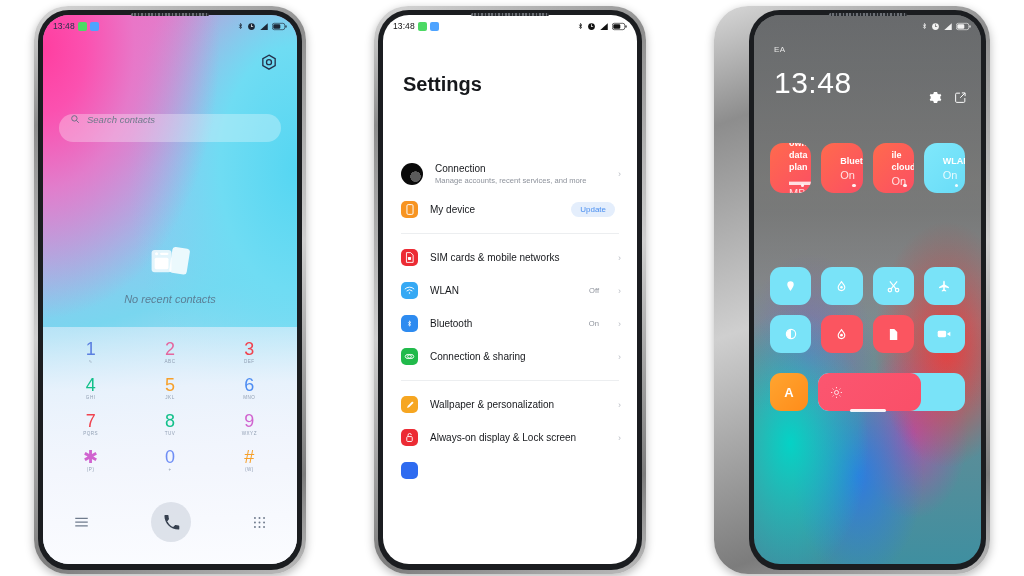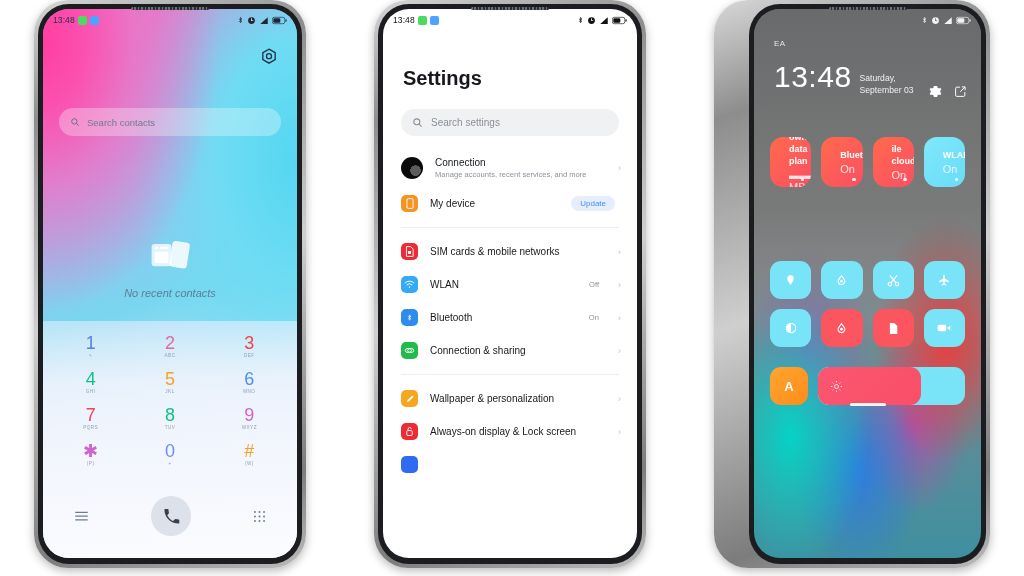--- a/index.html
+++ b/index.html
@@ -15,20 +15,21 @@
     display: flex;
     justify-content: space-around;
     align-items: flex-start;
     background: #fff;
   }
 
   
   .phone {
     position: relative;
     width: 272px; height: 568px;
+    margin-top: 6px;
     border-radius: 34px;
     background: linear-gradient(160deg,#d8d8d8 0%,#8d8d8d 18%,#cfcfcf 50%,#7c7c7c 85%,#bdbdbd 100%);
     padding: 4px;
     box-shadow: 0 3px 10px rgba(0,0,0,.28);
   }
   .phone.p3 { width: 276px; padding-left: 35px; }
   .bezel {
     position: relative;
     width: 100%; height: 100%;
     border-radius: 31px;
@@ -94,22 +95,23 @@
     position: absolute; top: 68px; left: 18px; right: 12px;
     display: flex; align-items: baseline; gap: 11px;
     font-size: 13.5px;
   }
   .tab { color: #7b8394; white-space: nowrap; }
   .tab.active { color: #2f6bd8; font-weight: 600; }
   .p1-search {
     position: absolute; top: 99px; left: 16px; right: 16px;
     height: 28px; border-radius: 14px;
     background: rgba(255,255,255,.30);
-    display: flex; align-items: center; gap: 7px;
+    display: flex; align-items: flex-start; gap: 7px;
     padding: 0 11px;
+    font-style: italic;
   }
   .p1-search .ph { font-size: 9.5px; color: #6f7a8b; }
   .empty {
     position: absolute; top: 228px; left: 0; right: 0;
     display: flex; flex-direction: column; align-items: center; gap: 10px;
   }
   .empty-txt { font-size: 11px; color: #5b7f96; font-style: italic; }
   .keypad {
     position: absolute; left: 8px; right: 8px; top: 320px;
     display: grid; grid-template-columns: repeat(3,1fr);
@@ -420,27 +422,20 @@
             <svg class="sb-ico" width="15" height="9" viewBox="0 0 30 14">
                 <rect x="0.6" y="0.6" width="25" height="12.8" rx="4" fill="none" stroke="#111" stroke-width="1.3"></rect>
                 <rect x="2.6" y="2.6" width="14" height="8.8" rx="2.4" fill="#111"></rect>
                 <rect x="26.8" y="4.6" width="2.4" height="4.8" rx="1.2" fill="#111"></rect>
               </svg>
           </div>
         </div>
 
         <div class="s-title">Settings</div>
 
-        <div class="s-search">
-          <svg width="11" height="11" viewBox="0 0 24 24" fill="none" stroke="#8a8f98" stroke-width="2.4">
-              <circle cx="10.5" cy="10.5" r="6.5"></circle>
-              <line x1="15.5" y1="15.5" x2="21" y2="21"></line>
-            </svg>
-          <span class="ph">Search settings</span>
-        </div>
 
         <div class="s-list">
 
           <div class="row">
             <div class="avatar"></div>
             <div class="txt">
               <div class="lbl">Connection</div>
               <div class="sub">Manage accounts, recent services, and more</div>
             </div>
             <span class="chev">›</span>
@@ -580,21 +575,20 @@
               </svg>
           </div>
         </div>
 
         <div class="content">
 
           <div class="carrier">EA</div>
 
           <div class="clockrow">
             <div class="clock">13:48</div>
-            <div class="datetxt">Saturday, September 03</div>
           </div>
 
           <div class="cc-actions">
             <svg width="13" height="13" viewBox="0 0 24 24" fill="#fff">
                 <path d="M12 8.4a3.6 3.6 0 1 0 0 7.2 3.6 3.6 0 0 0 0-7.2zm9 3.6c0-.6-.1-1.2-.2-1.8l2-1.5-2-3.4-2.3 1a8.9 8.9 0 0 0-3-1.8L15.1 2H8.9l-.4 2.5a8.9 8.9 0 0 0-3 1.8l-2.3-1-2 3.4 2 1.5a9.4 9.4 0 0 0 0 3.6l-2 1.5 2 3.4 2.3-1c.9.8 1.9 1.4 3 1.8l.4 2.5h6.2l.4-2.5c1.1-.4 2.1-1 3-1.8l2.3 1 2-3.4-2-1.5c.1-.6.2-1.2.2-1.8z"></path>
               </svg>
             <svg width="13" height="13" viewBox="0 0 24 24" fill="none" stroke="#fff" stroke-width="1.8">
                 <path d="M20 13v6a2 2 0 0 1-2 2H5a2 2 0 0 1-2-2V6a2 2 0 0 1 2-2h6"></path>
                 <path d="M14.5 3.5h6v6"></path>
                 <path d="M20 4l-8.5 8.5"></path>

